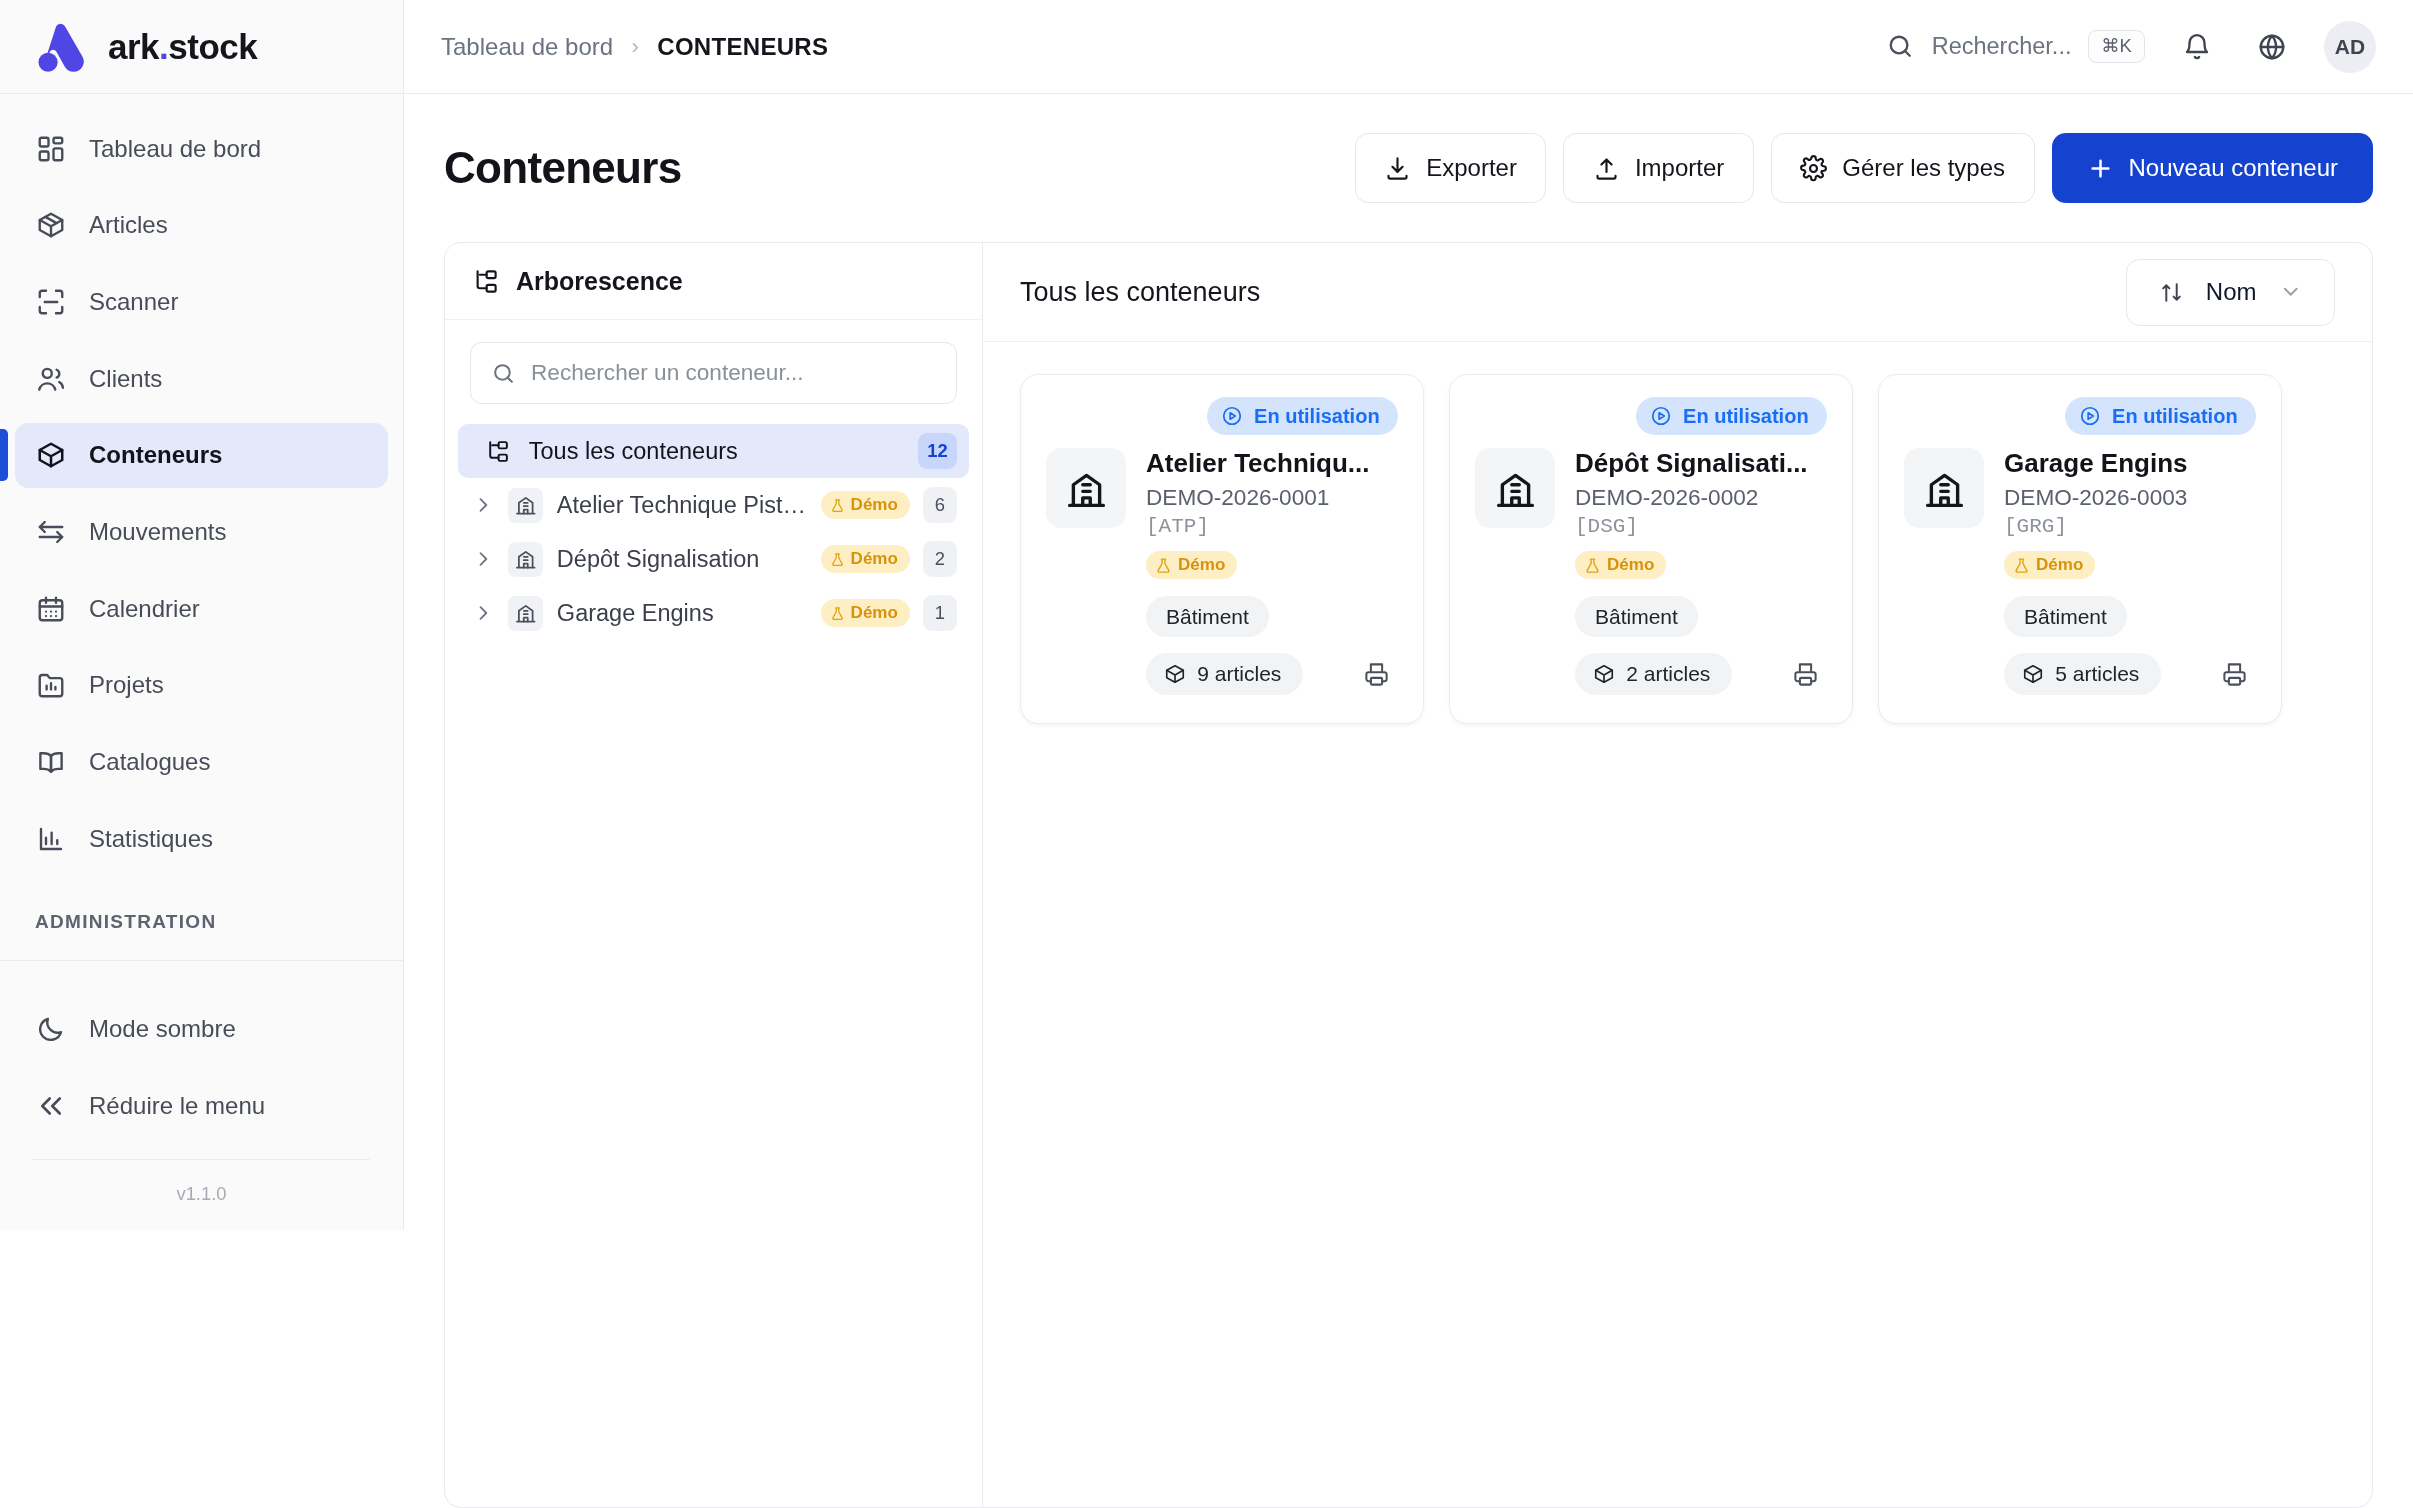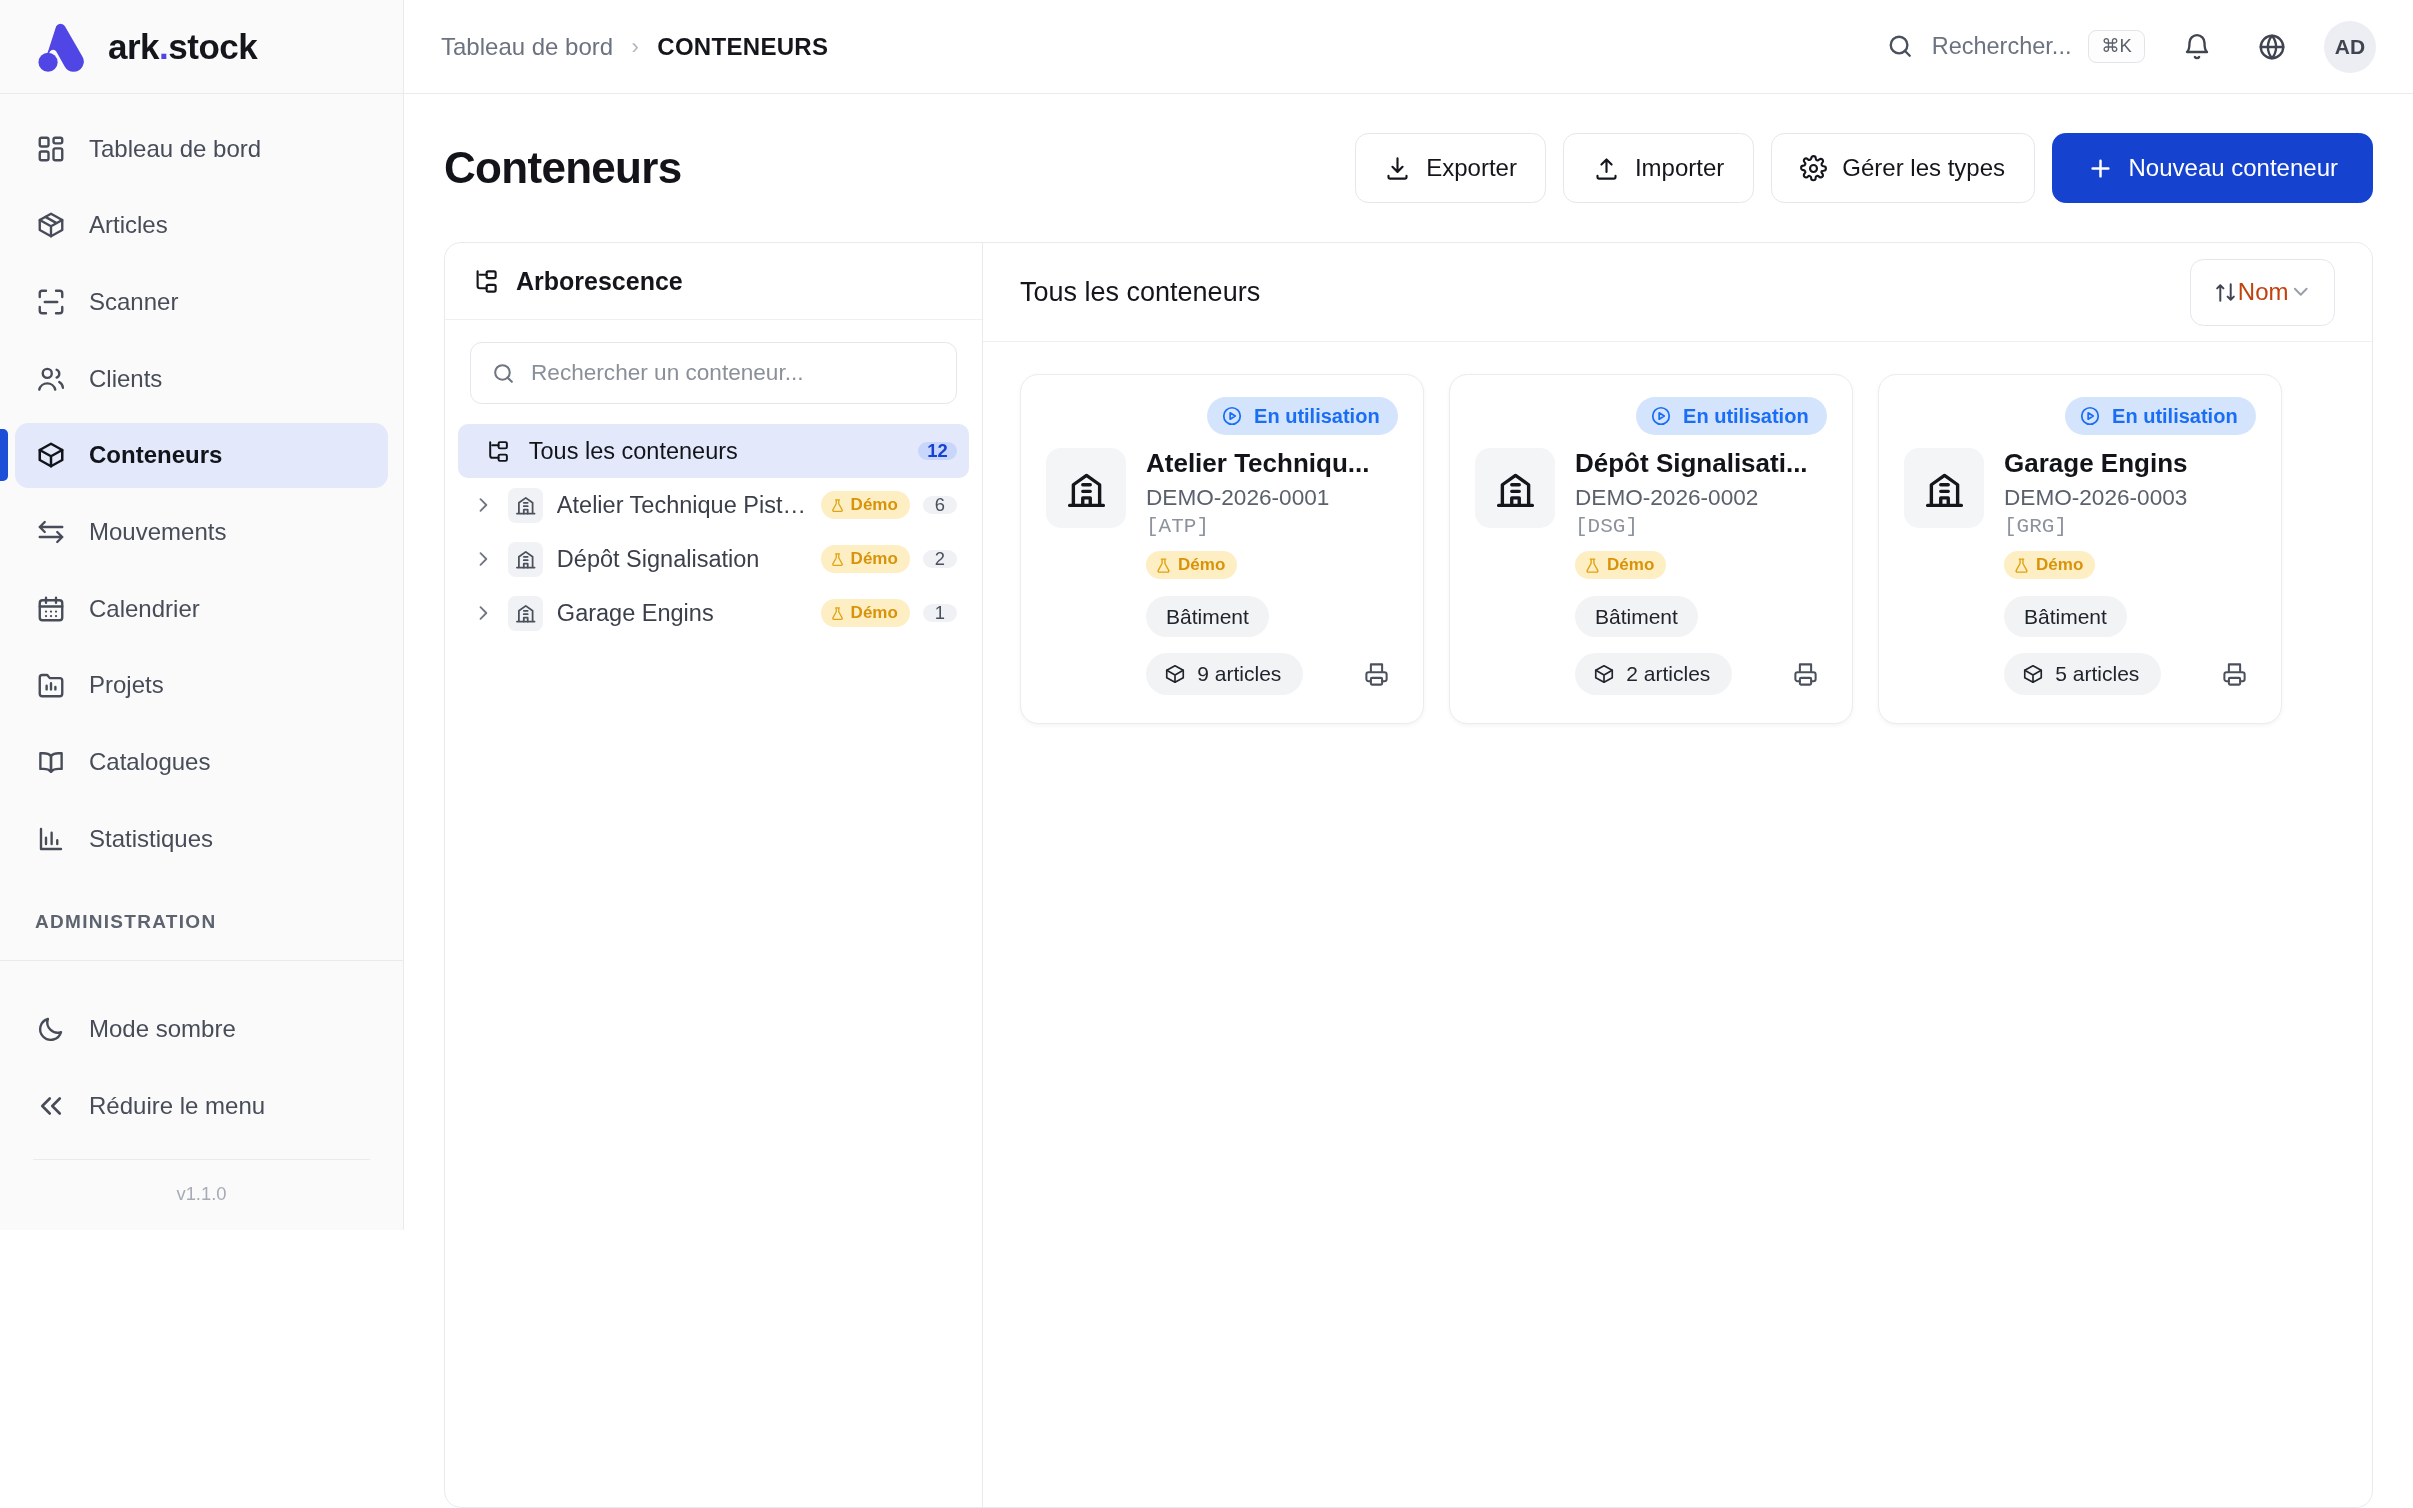--- a/index.html
+++ b/index.html
@@ -130,39 +130,39 @@
   .tree-ico { width:35px; height:35px; flex:0 0 35px; border-radius:7.5px; display:flex; align-items:center; justify-content:center; color:#4a505c; }
   .tree-row.child .tree-ico { background:#f1f2f5; }
   .tree-label { flex:1 1 auto; white-space:nowrap; overflow:hidden; text-overflow:ellipsis; }
   .pill-demo {
     display:flex; align-items:center; gap:5.9px;
     background:#fdeec4; color:#d9930a;
     border-radius:837px; padding:4.2px 11.7px 4.2px 9.2px;
     font-size:17px; font-weight:600; flex:0 0 auto;
   }
   .count-badge {
-    min-width:34px; height:18px; padding:0 9.2px; border-radius:9px;
+    min-width:34px; height:36px; padding:0 9.2px; border-radius:9px;
     background:#eff1f5; color:#4a505c; font-size:18.4px;
     display:flex; align-items:center; justify-content:center; flex:0 0 auto;
   }
   .tree-row.root .count-badge { background:#c9d6fb; color:#1543cf; font-weight:600; }
 
   
   .cards-panel { flex:1 1 auto; display:flex; flex-direction:column; min-width:0; }
   .cards-head {
     height:99px; flex:0 0 99px;
     display:flex; align-items:center; justify-content:space-between;
     padding:0 37px; border-bottom:1.7px solid #eef0f3;
   }
   .cards-head-title { font-size:27px; color:#14161c; }
   .sort-select {
-    display:flex; align-items:center; 
-    height:67px; padding:0 22px; border-radius:13.4px;
+    display:flex; align-items:center; gap:22px;
+    height:67px; padding:0 32px; border-radius:13.4px;
     border:1.7px solid #e4e6eb; background:#fff; cursor:pointer;
-    font-size:24px; color:#c2410c;
+    font-size:24px; color:#0f172a;
   }
   .cards-grid {
     padding: 32px 37px; display:flex; gap:25px; flex-wrap:wrap; align-content:flex-start;
     flex:1 1 auto; overflow:hidden;
   }
   .card {
     width: 404px; min-height: 350px;
     border:1.7px solid #ececf0; border-radius:18.4px; background:#fff;
     box-shadow:0 1.7px 4.2px rgba(16,20,30,0.045);
     padding: 22px 25px 25px 25px;

